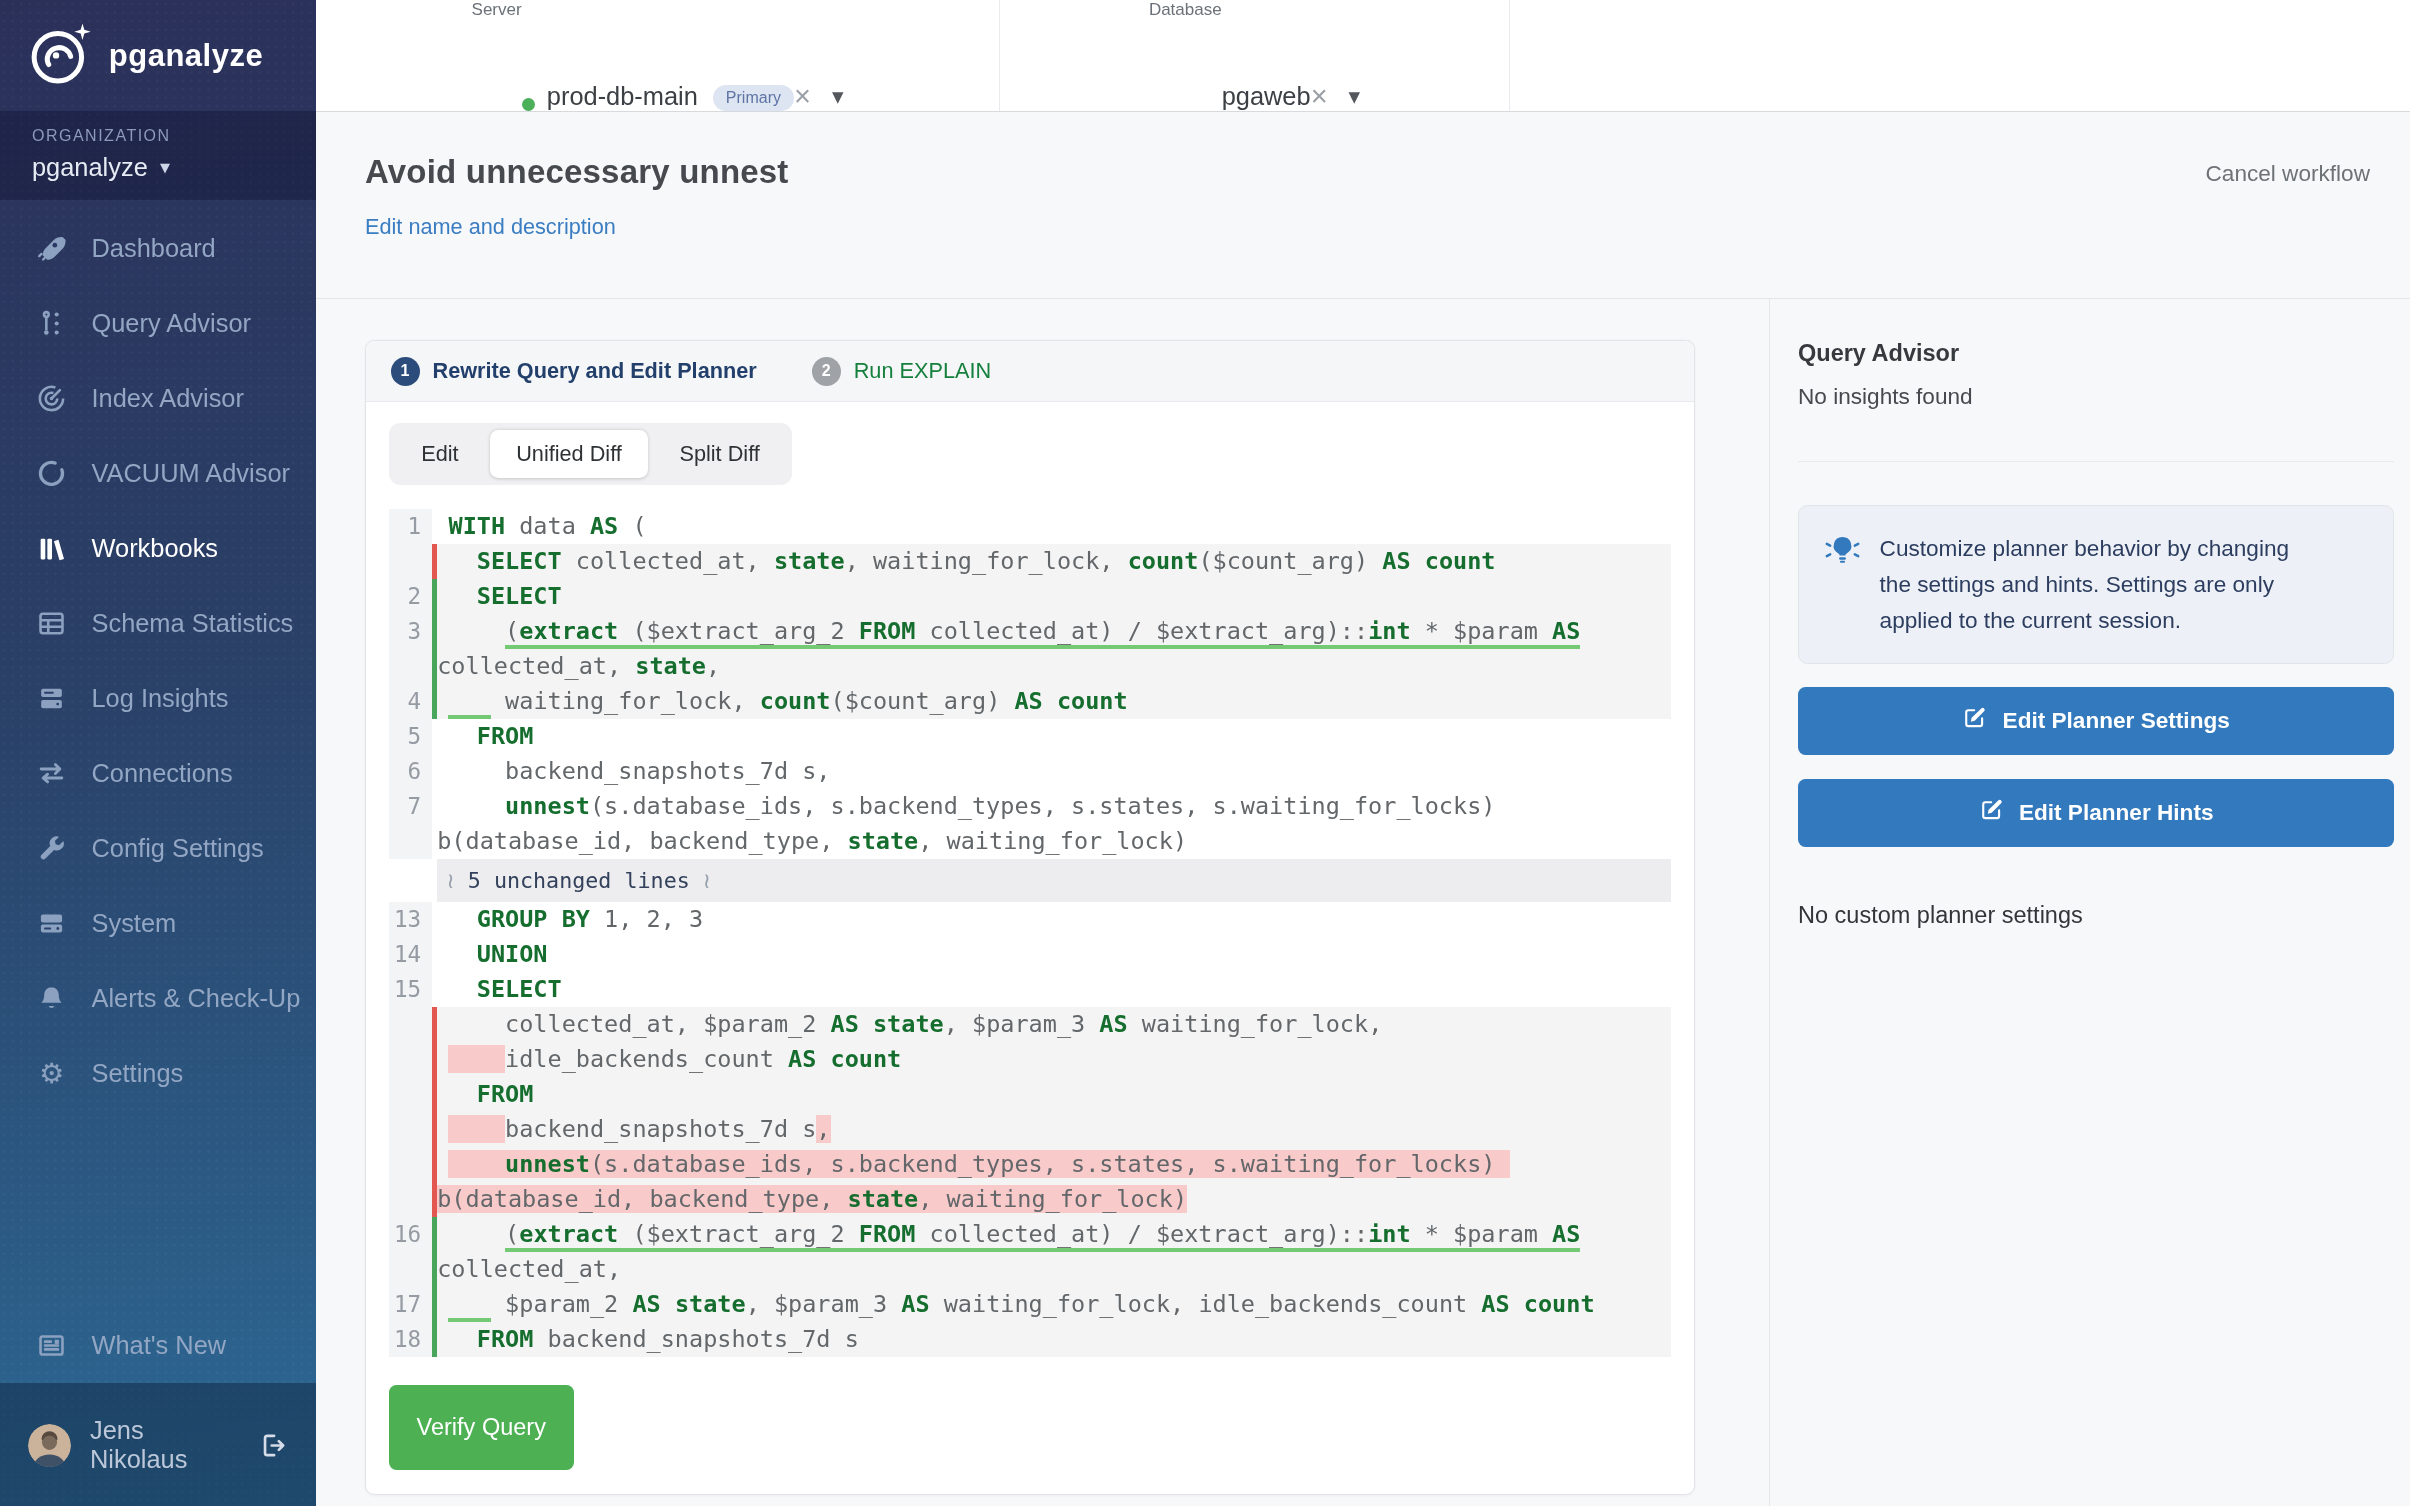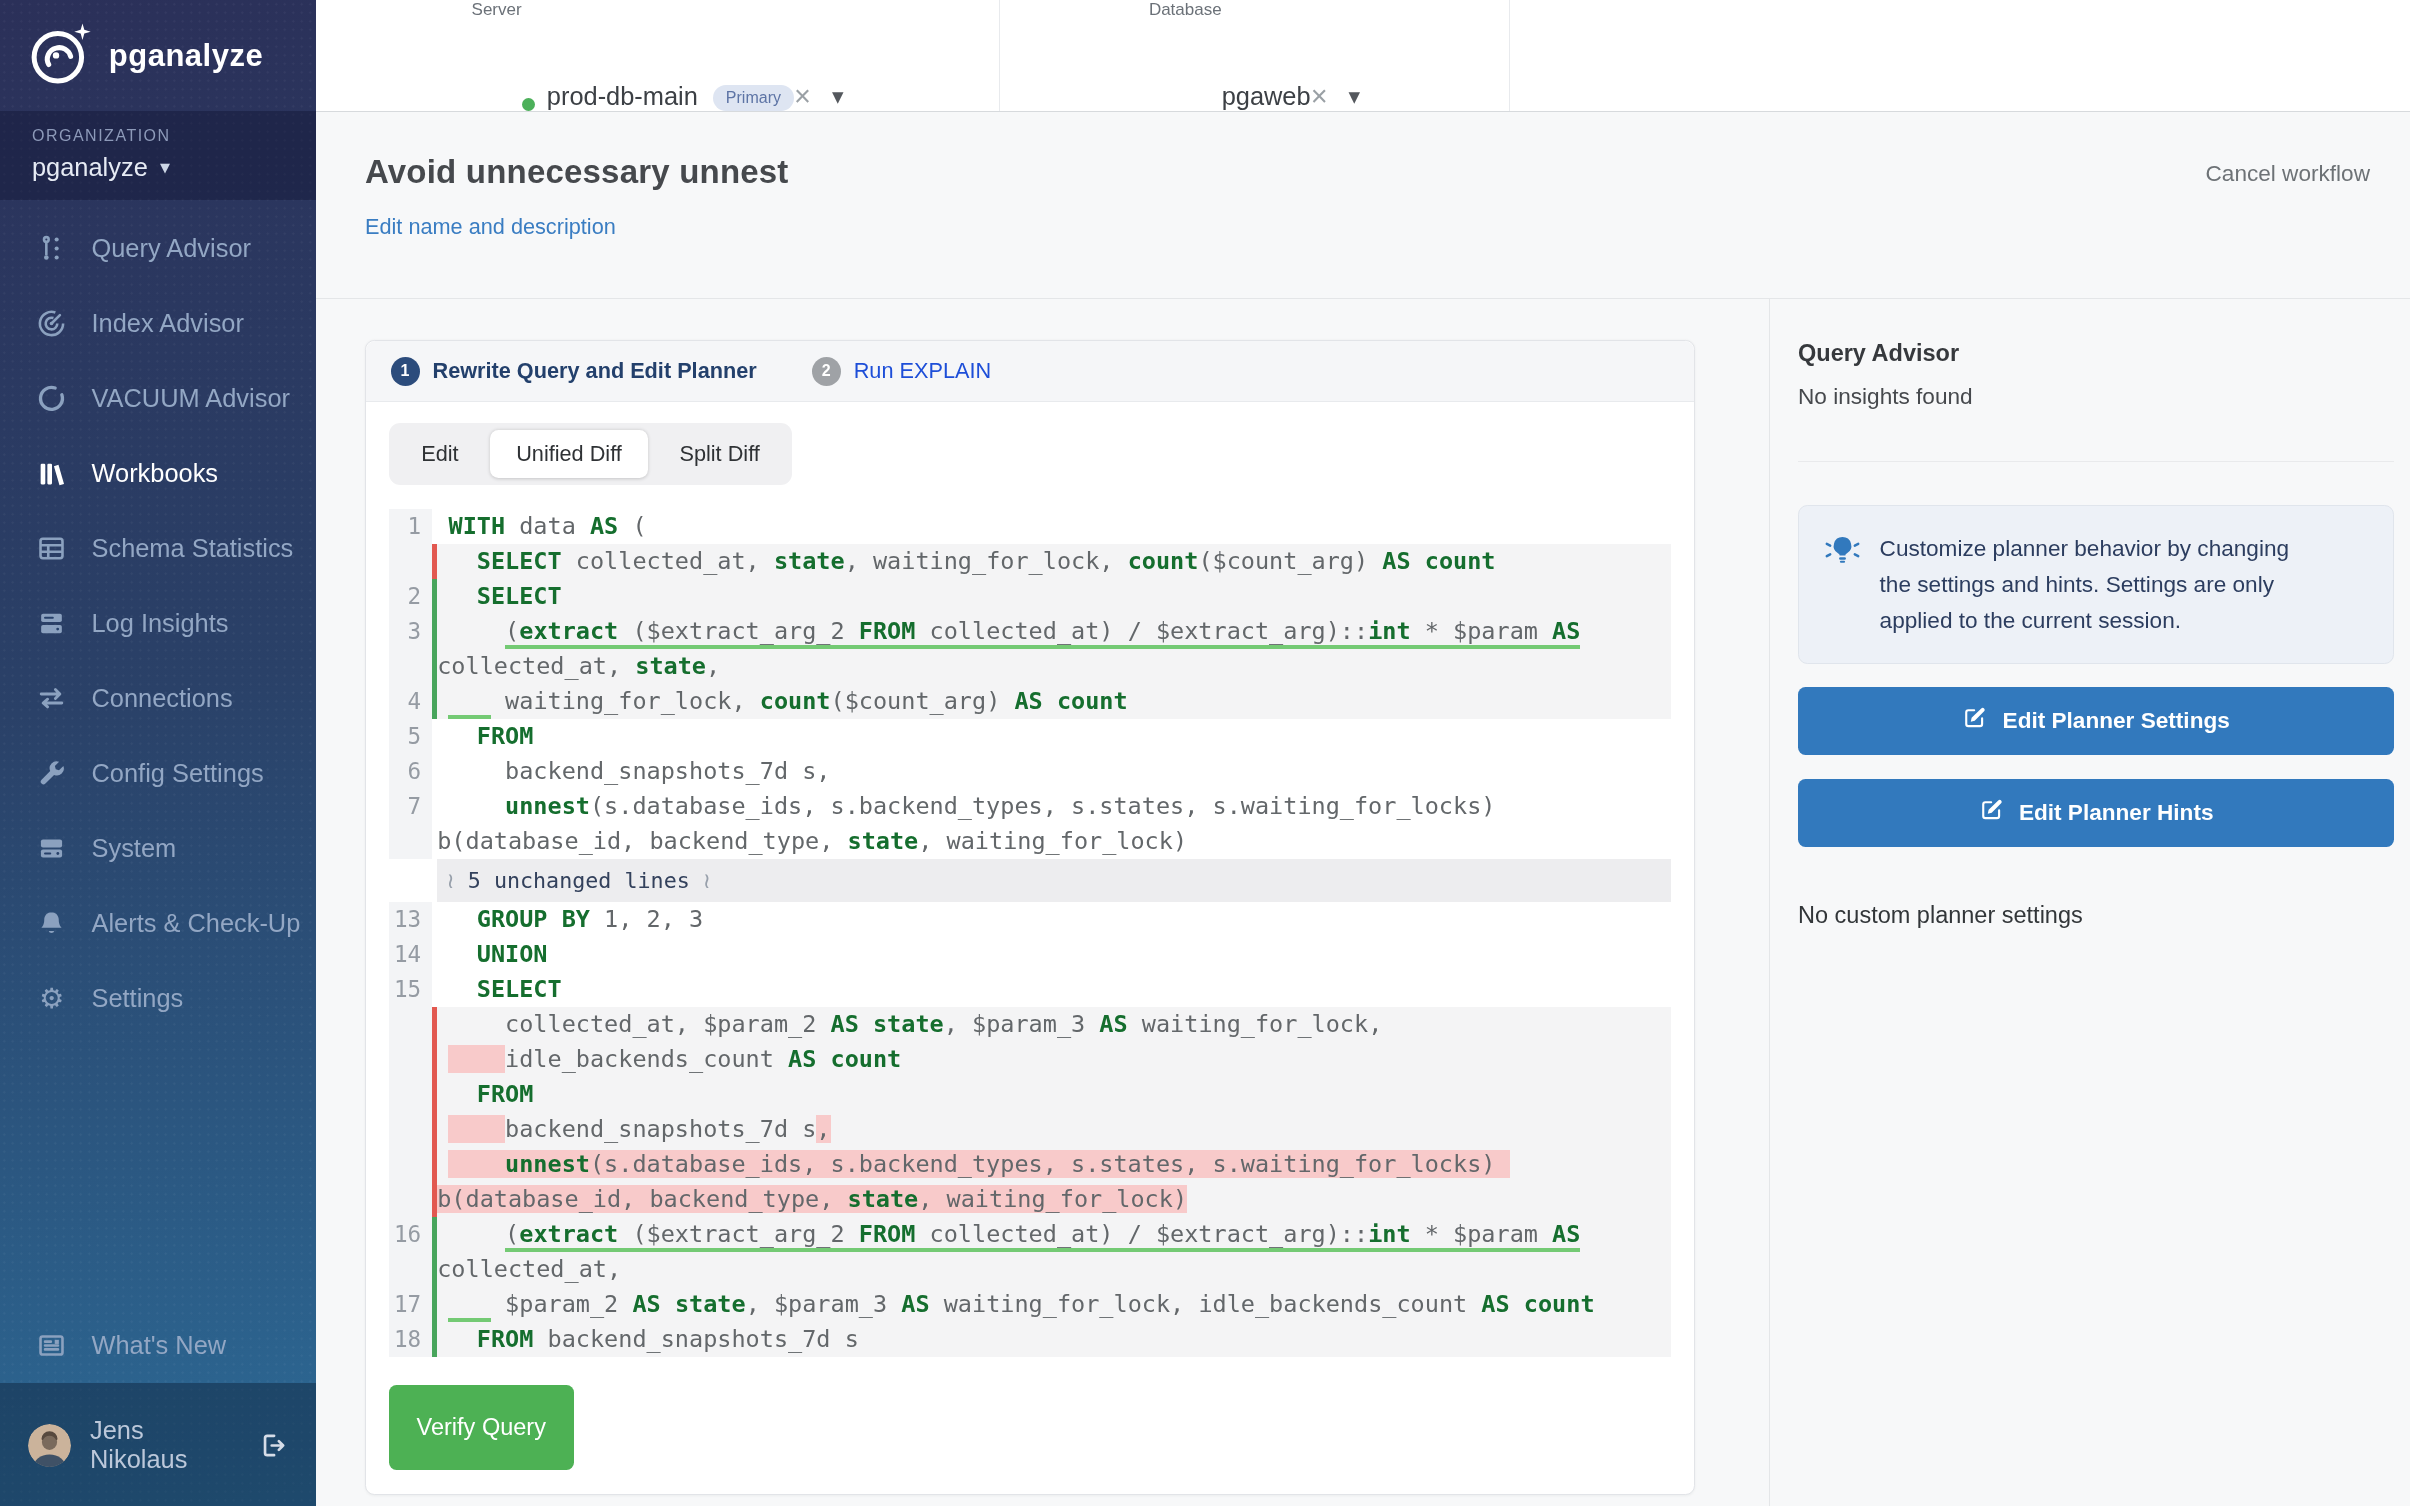--- a/index.html
+++ b/index.html
@@ -56,21 +56,21 @@
   
   .content-body{flex:1;display:flex;min-height:0}
   .workpane{flex:1;padding:41px 0 0 49px;min-width:0}
   .card{width:1330px;background:#fff;border:0.9px solid #e2e4e8;border-radius:9.4px;box-shadow:0 0.9px 2.8px rgba(20,30,40,.05);box-sizing:border-box}
   .card-head{height:60px;background:#f5f6f8;border-bottom:0.9px solid #e8eaed;border-radius:9.4px 9.4px 0 0;display:flex;align-items:center;padding:0 24.5px}
   .step{display:flex;align-items:center;gap:13px}
   .step + .step{margin-left:55px}
   .step-num{width:29px;height:29px;border-radius:50%;background:#2c4c7c;color:#fff;font-size:16px;font-weight:700;display:flex;align-items:center;justify-content:center;flex:none}
   .step-label{font-size:21.7px;font-weight:700;color:#23406c}
   .step.inactive .step-num{background:#9fa2a6}
-  .step.inactive .step-label{color:#1d4ed8;font-weight:400}
+  .step.inactive .step-label{color:#15803d;font-weight:400}
   .card-body{padding:21px 22.6px 24.5px}
 
   .tabs{display:inline-flex;background:#f0f0f2;border-radius:11.3px;padding:6.6px;gap:5.6px}
   .tab{font-size:21.7px;color:#2f3235;padding:11.3px 26px;border-radius:8.5px;cursor:pointer}
   .tab.sel{background:#fff;box-shadow:0 0.9px 3.8px rgba(0,0,0,.18)}
 
   
   .code{margin-top:24.5px;font-family:"DejaVu Sans Mono",monospace;font-size:23.5px;line-height:35px;color:#63676a}
   .crow{display:flex}
   .gut{flex:0 0 43px;background:#f3f4f6;color:#959ba3;text-align:right;padding-right:10.4px;box-sizing:border-box;font-size:22.6px}
@@ -119,20 +119,30 @@
       <span class="brand-name">pganalyze</span>
     </div>
     <div class="org">
       <div class="org-label">ORGANIZATION</div>
       <div class="org-name-row">
         <span>pganalyze</span>
         <span class="org-caret">▼</span>
       </div>
     </div>
     <nav class="nav">
+        <div class="nav-item">
+          <span class="nav-icon">
+            <svg viewBox="0 0 24 24">
+              <path d="M20.8 3.2c-2.6-.4-5.4.6-7.2 2.4l-6.2 6.2c-1.4 1.4-2.2 3.4-2.2 5.4l3.6 3.6c2 0 4-.8 5.4-2.2l6.2-6.2c1.8-1.8 2.8-4.6 2.4-7.2z" fill="currentColor"></path>
+              <circle cx="14.6" cy="9.4" r="1.8" fill="#2b3766"></circle>
+              <path d="M4.2 16.2l-1.7 1.7M7 19l-1.5 1.5" stroke="currentColor" stroke-width="1.8" stroke-linecap="round"></path>
+            </svg>
+          </span>
+          <span class="nav-label">Dashboard</span>
+        </div>
         <div class="nav-item">
           <span class="nav-icon">
             <svg viewBox="0 0 24 24" fill="none" stroke="currentColor" stroke-width="2" stroke-linecap="round">
               <path d="M8 7.5v9"></path>
               <circle cx="8" cy="5" r="1.8"></circle>
               <circle cx="8" cy="19" r="1.8" fill="currentColor" stroke="none"></circle>
               <circle cx="16" cy="5" r="1.6" fill="currentColor" stroke="none"></circle>
               <circle cx="16" cy="12" r="1.6" fill="currentColor" stroke="none"></circle>
               <circle cx="16" cy="19" r="1.6" fill="currentColor" stroke="none"></circle>
             </svg>

